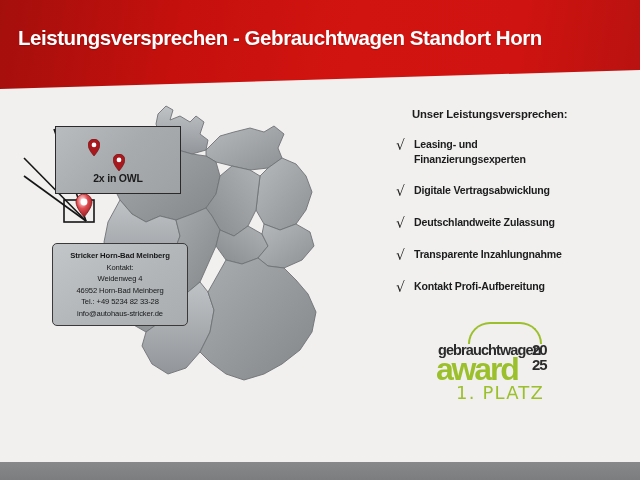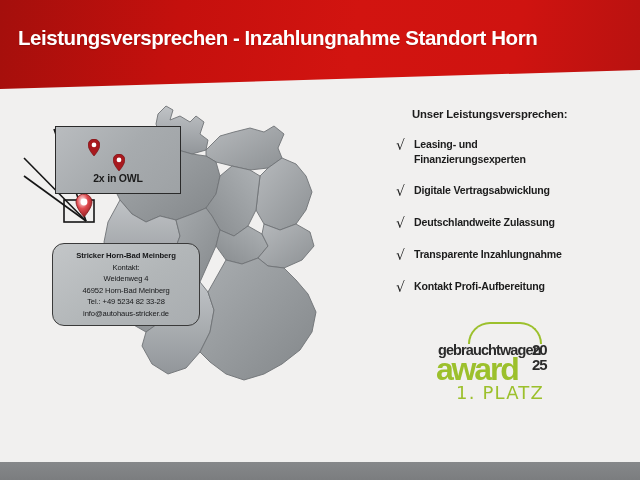--- a/index.html
+++ b/index.html
@@ -58,23 +58,23 @@
   }
   .owl-label {
     position:absolute; left:0; right:0; bottom:9px; text-align:center;
     font-size:10.5px; font-weight:bold; color:#1b1b1b; letter-spacing:-0.2px;
   }
   .owl-pin { position:absolute; width:12px; height:17px; }
   .owl-pin svg { display:block; }
 
   
   .addr-box {
-    position:absolute; left:52px; top:243px; width:148px;
+    position:absolute; left:52px; top:243px; width:136px;
     background:linear-gradient(145deg,#c3c6c8 0%,#b2b6b8 55%,#a9adb0 100%);
-    border:1.4px solid #3a3a3a; border-radius:12px;
+    border:1.4px solid #3a3a3a; border-radius:5px;
     padding:6px 4px 6px 4px; text-align:center;
   }
   .addr-line { font-size:7.6px; color:#17181a; line-height:1.52; letter-spacing:-0.1px; }
   .addr-line.bold { font-weight:bold; font-size:7.7px; }
 
   
   .award { position:absolute; left:432px; top:322px; width:140px; height:80px; }
   .award-car {
     position:absolute; left:36px; top:0; width:74px; height:22px;
     border:2.2px solid #9cc02c; border-bottom:none;
@@ -107,21 +107,21 @@
     position:absolute; left:0; top:462px; width:640px; height:18px;
     background:linear-gradient(180deg,#86888a 0%,#7b7d7f 100%);
   }
 </style>
 </head>
 <body>
 
 <div id="slide">
 
   <div class="header"></div>
-  <div class="header-title">Leistungsversprechen - Inzahlungnahme Standort Horn</div>
+  <div class="header-title">Leistungsversprechen - Gebrauchtwagen Standort Horn</div>
 
   <div class="map-wrap">
     <svg width="370" height="310" viewBox="0 0 370 310">
       <defs>
         <linearGradient id="gA" x1="0" y1="0" x2="1" y2="1">
           <stop offset="0" stop-color="#b7babd"></stop>
             <stop offset="1" stop-color="#8d9194"></stop>
         </linearGradient>
         <linearGradient id="gB" x1="0" y1="0" x2="1" y2="1">
           <stop offset="0" stop-color="#a9adb0"></stop>

